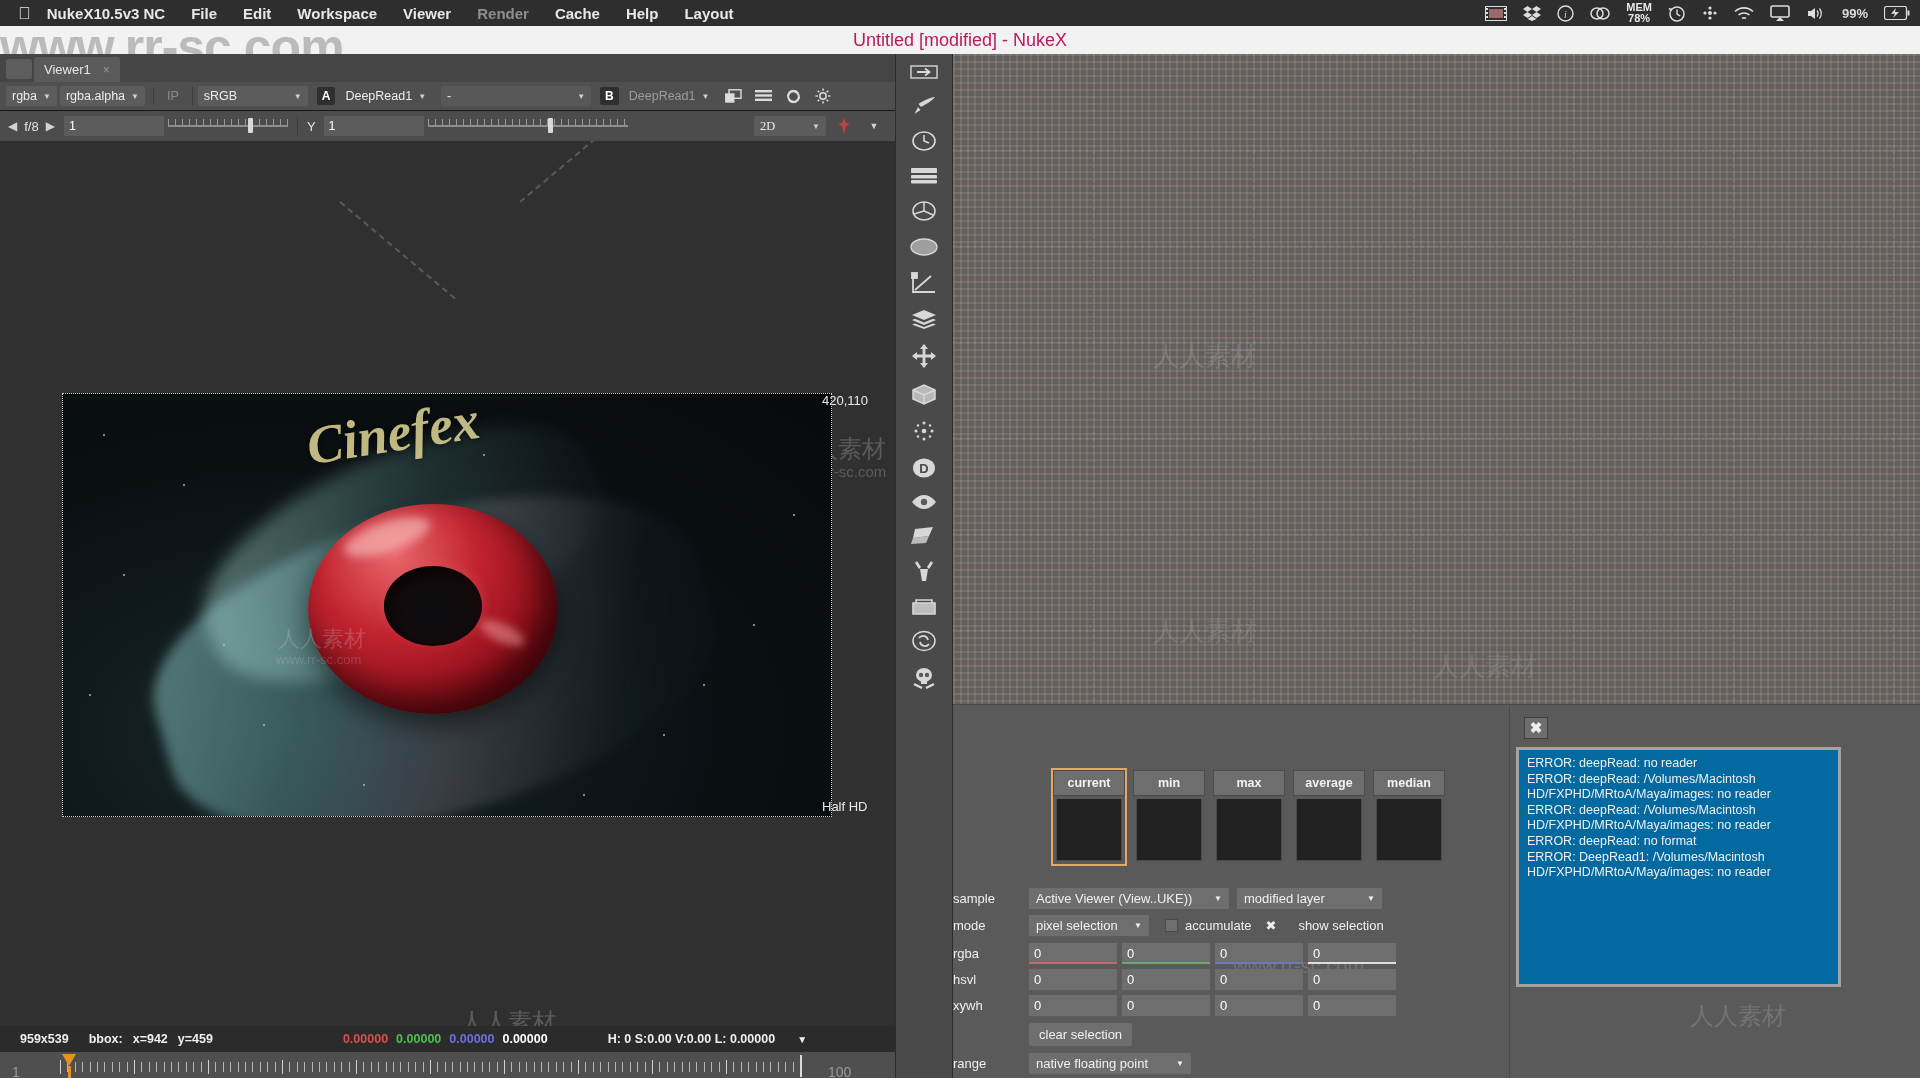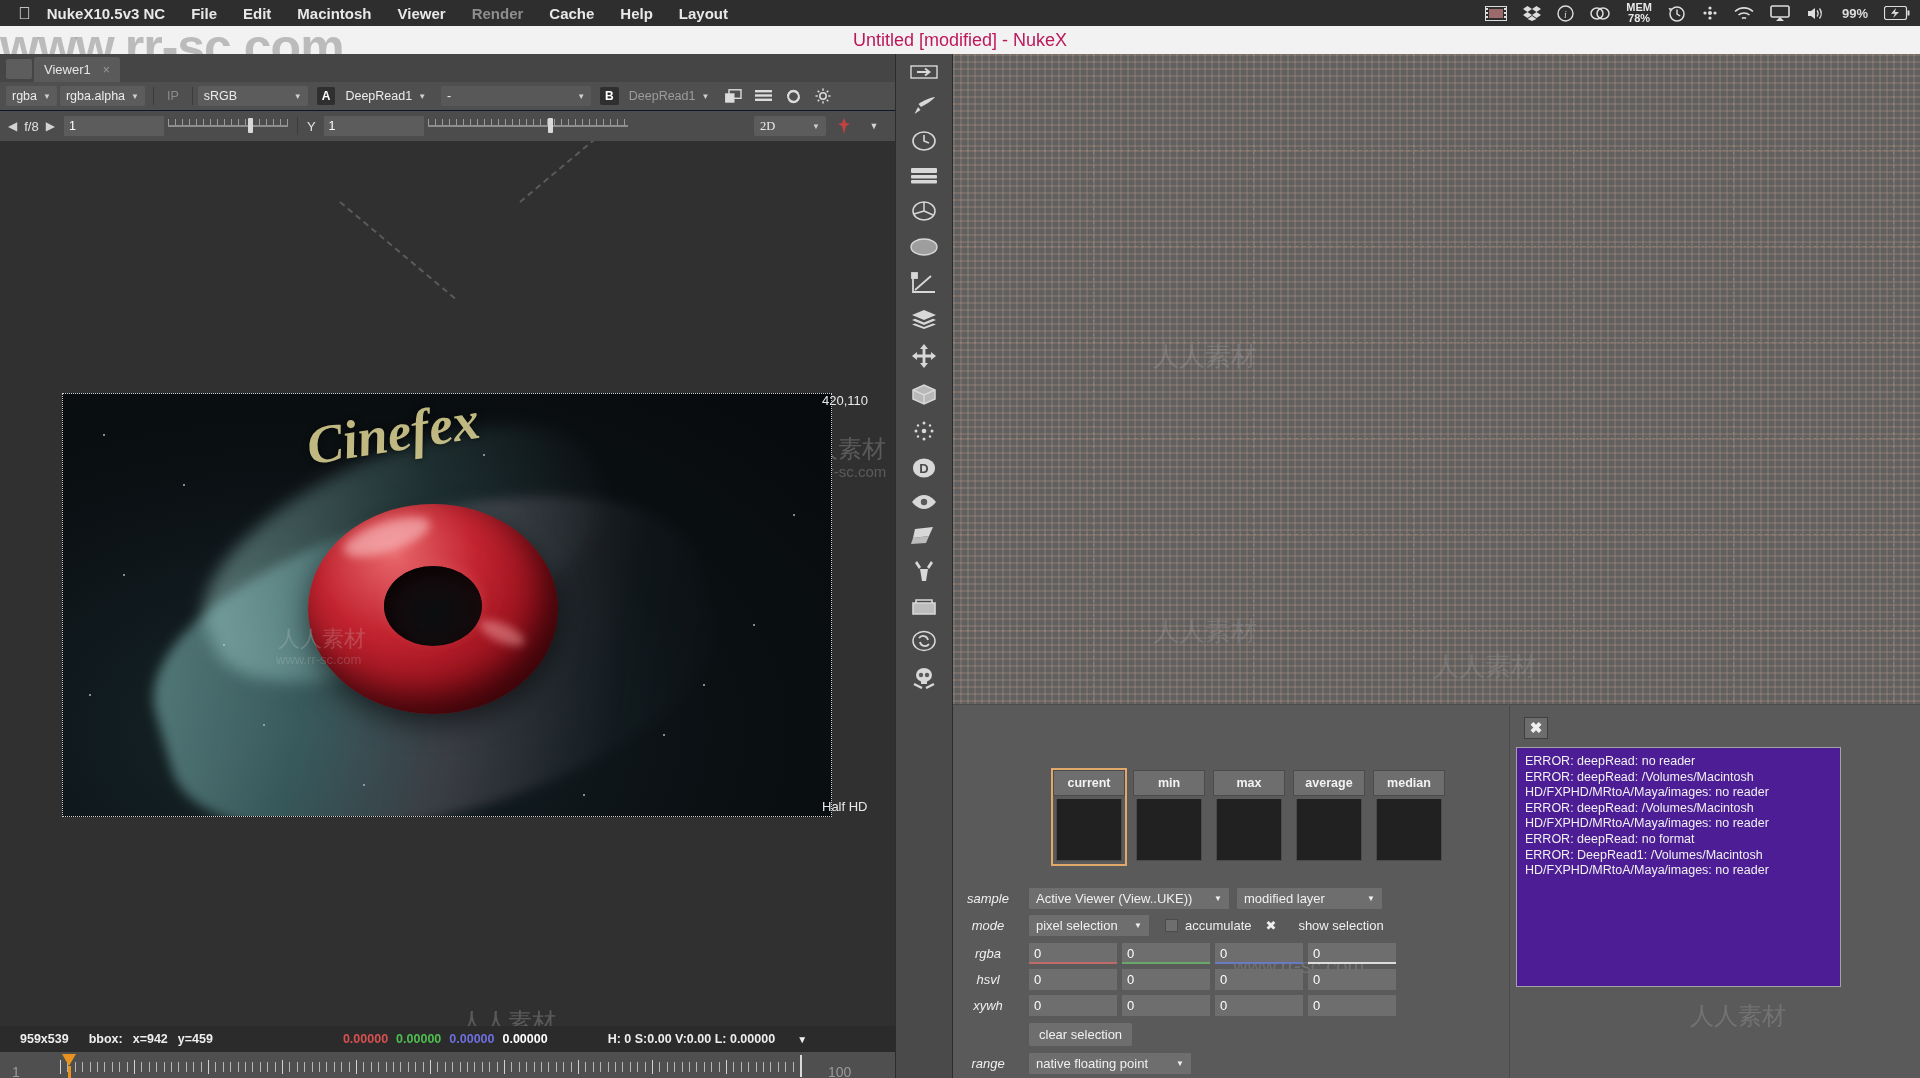--- a/index.html
+++ b/index.html
@@ -131,55 +131,55 @@
      border-top:1px solid #4a4a4a; }
   #swatches { position:absolute; left:100px; top:65px; display:flex; gap:8px; }
   .swatch { width:72px; }
   .swatch .cap { height:26px; background:#6e6e6e; border:1px solid #4b4b4b;
      display:flex;align-items:center;justify-content:center;color:#f2f2f2;font-size:12.5px;font-weight:bold;}
   .swatch .sq { height:62px; background:#212121; border:1px solid #4b4b4b; border-top:none; margin:3px; }
   .swatch.sel .cap, .swatch.sel .sq { }
   .swatch.sel { outline:2px solid #e0a86a; }
 
   .arow { position:absolute; display:flex; align-items:center; color:#efefef; font-size:13px; }
-  .alabel { width:70px; text-align:center; margin-right:6px; color:#efefef; font-size:13px;font-style:italic; }
+  .alabel { width:70px; text-align:left; margin-right:6px; color:#efefef; font-size:13px; }
   .add { background:#6e6e6e; height:21px; display:flex; align-items:center; padding:0 7px;
      color:#f0f0f0; font-size:13px; border-radius:1px; justify-content:space-between; }
   .add .ar { font-size:8px; margin-left:10px; }
   .field { background:#6e6e6e; height:21px; width:88px; color:#fff; font-size:13px;
      display:flex; align-items:center; padding-left:5px; margin-right:5px; position:relative; }
   .field.ur::after { content:''; position:absolute; left:0; bottom:0; width:100%; height:2px; }
   .field.r::after{ background:#c06a6a; } .field.g::after{ background:#6aa86a; }
   .field.b::after{ background:#6a7ac0; } .field.w::after{ background:#dcdcdc; }
   .cbox { width:13px;height:13px;background:#6e6e6e;border:1px solid #4b4b4b; margin-right:7px; }
   .btn { background:#6e6e6e; height:23px; display:flex;align-items:center;padding:0 10px;
      color:#f2f2f2; font-size:13px; border-radius:2px; }
 
   
   #console { position:absolute; left:556px; top:650px; width:411px; height:428px; background:#5a5a5a;
      border-left:1px solid #4a4a4a; border-top:1px solid #4a4a4a; }
   #con-clear { position:absolute; left:14px; top:12px; width:24px;height:22px; background:#6d6d6d;
      border:1px solid #3f3f3f; display:flex;align-items:center;justify-content:center;
      color:#f0f0f0;font-size:15px;font-weight:bold; }
-  #con-body { position:absolute; left:6px; top:42px; width:325px; height:240px; background:#4c1d95;
-     border:1px solid #a3a3a3; padding:6px 8px; color:#f0f0f0; font-size:12.5px; line-height:15.6px; }
+  #con-body { position:absolute; left:6px; top:42px; width:325px; height:240px; background:#0369a1;
+     border:3px solid #a3a3a3; padding:6px 8px; color:#f0f0f0; font-size:12.5px; line-height:15.6px; }
 
   
   .dashline { position:absolute; background:none; border-top:2px dashed rgba(190,190,190,.30);
      transform-origin:left center; pointer-events:none; }
 </style>
 </head>
 <body>
 
 <div id="macbar">
   <div class="apple"></div>
   <div class="mitem">NukeX10.5v3 NC</div>
   <div class="mitem">File</div>
   <div class="mitem">Edit</div>
-  <div class="mitem">Macintosh</div>
+  <div class="mitem">Workspace</div>
   <div class="mitem">Viewer</div>
   <div class="mitem dim">Render</div>
   <div class="mitem">Cache</div>
   <div class="mitem">Help</div>
   <div class="mitem">Layout</div>
   <div class="right">
     <span class="ic">
       <svg width="22" height="15" viewBox="0 0 22 15">
           <rect x="0.5" y="0.5" width="21" height="14" fill="none" stroke="#ddd"></rect>
           <rect x="4" y="3" width="14" height="9" fill="#9b6b6b"></rect>

